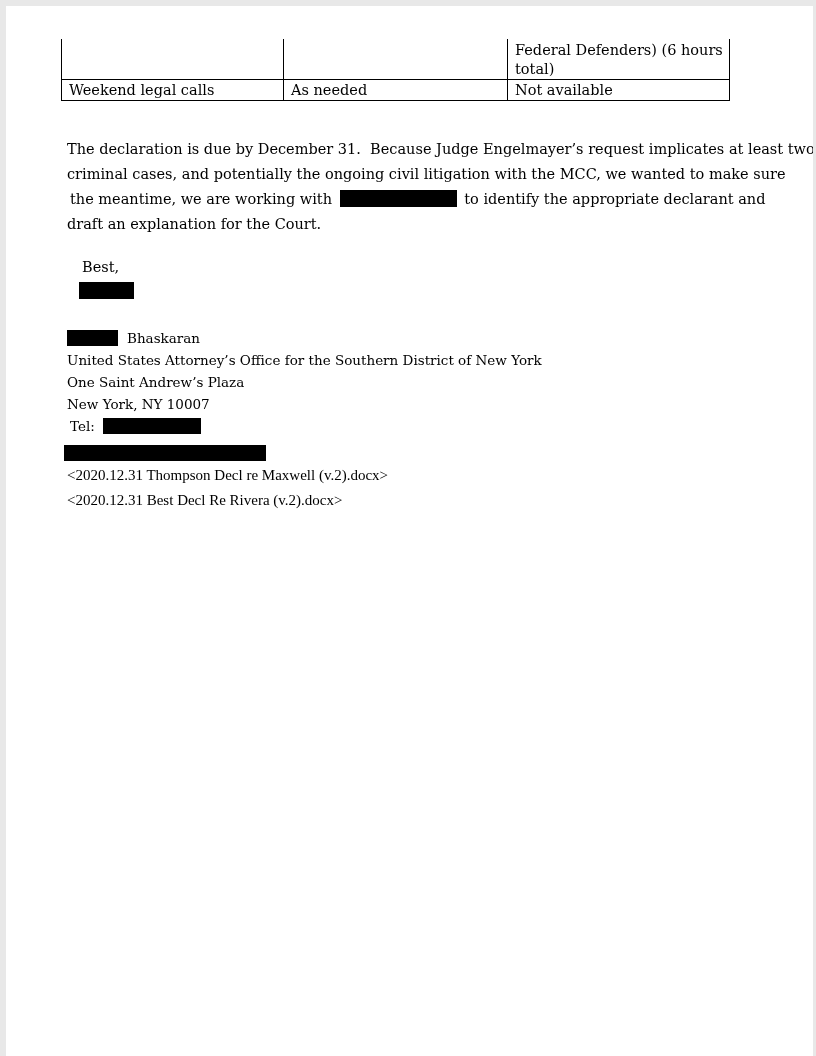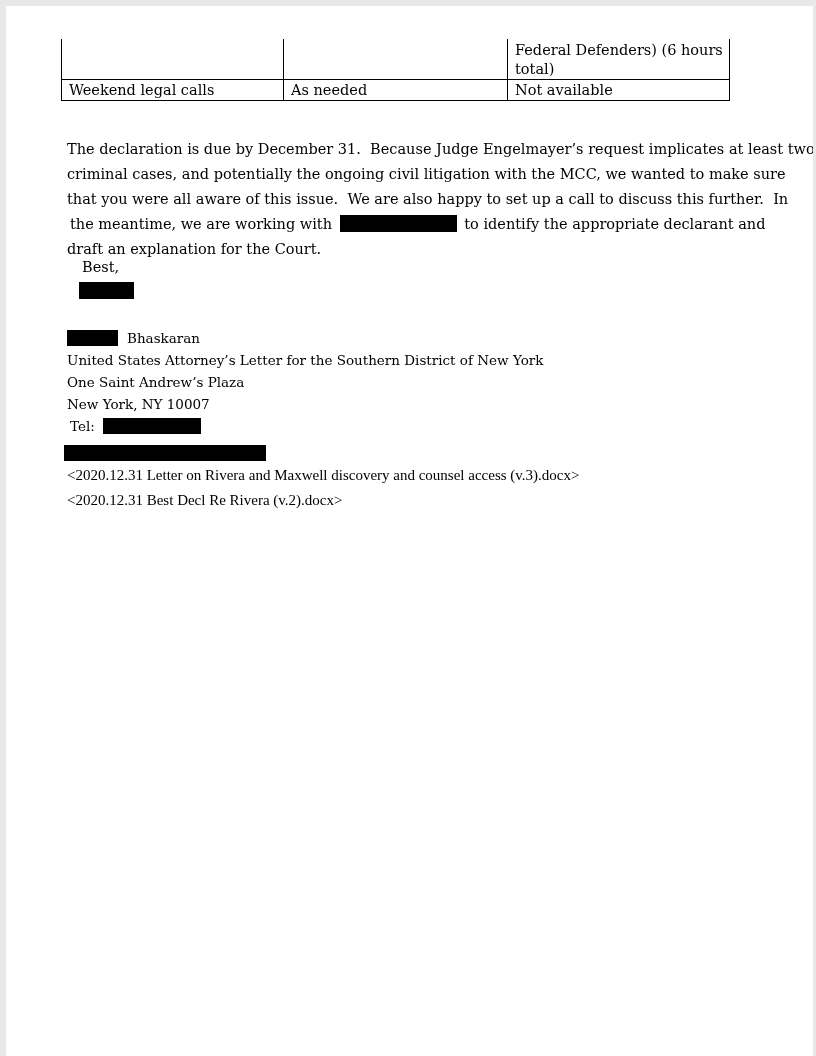--- a/index.html
+++ b/index.html
@@ -109,37 +109,36 @@
         <td>Weekend legal calls</td>
         <td>As needed</td>
         <td>Not available</td>
       </tr>
     </tbody>
   </table>
 
   <div class="body-par">
     <div class="pline">The declaration is due by December 31.  Because Judge Engelmayer’s request implicates at least two</div>
     <div class="pline">criminal cases, and potentially the ongoing civil litigation with the MCC, we wanted to make sure</div>
-    <div class="pline">that you were all aware of this issue.  We are also happy to set up a call to discuss this further.  In</div>
     <div class="pline"><span>the meantime, we are working with </span><span class="redact r-inline"></span><span> to identify the appropriate declarant and</span></div>
     <div class="pline">draft an explanation for the Court.</div>
   </div>
 
   <div class="closing">
     <div class="pline">Best,</div>
     <div class="redact-block r-best"></div>
   </div>
 
   <div class="sig-block">
     <div class="sig-line"><span class="redact r-name"></span><span>Bhaskaran</span></div>
-    <div class="sig-line">United States Attorney’s Letter for the Southern District of New York</div>
+    <div class="sig-line">United States Attorney’s Office for the Southern District of New York</div>
     <div class="sig-line">One Saint Andrew’s Plaza</div>
     <div class="sig-line">New York, NY 10007</div>
     <div class="sig-line"><span>Tel:</span><span class="redact r-tel"></span></div>
     <div class="redact-block r-long"></div>
   </div>
 
   <div class="attachments">
-    <div class="att-line">&lt;2020.12.31 Letter on Rivera and Maxwell discovery and counsel access (v.3).docx&gt;</div>
+    <div class="att-line">&lt;2020.12.31 Thompson Decl re Maxwell (v.2).docx&gt;</div>
     <div class="att-line">&lt;2020.12.31 Best Decl Re Rivera (v.2).docx&gt;</div>
   </div>
 
 </div>
 
 </body></html>

